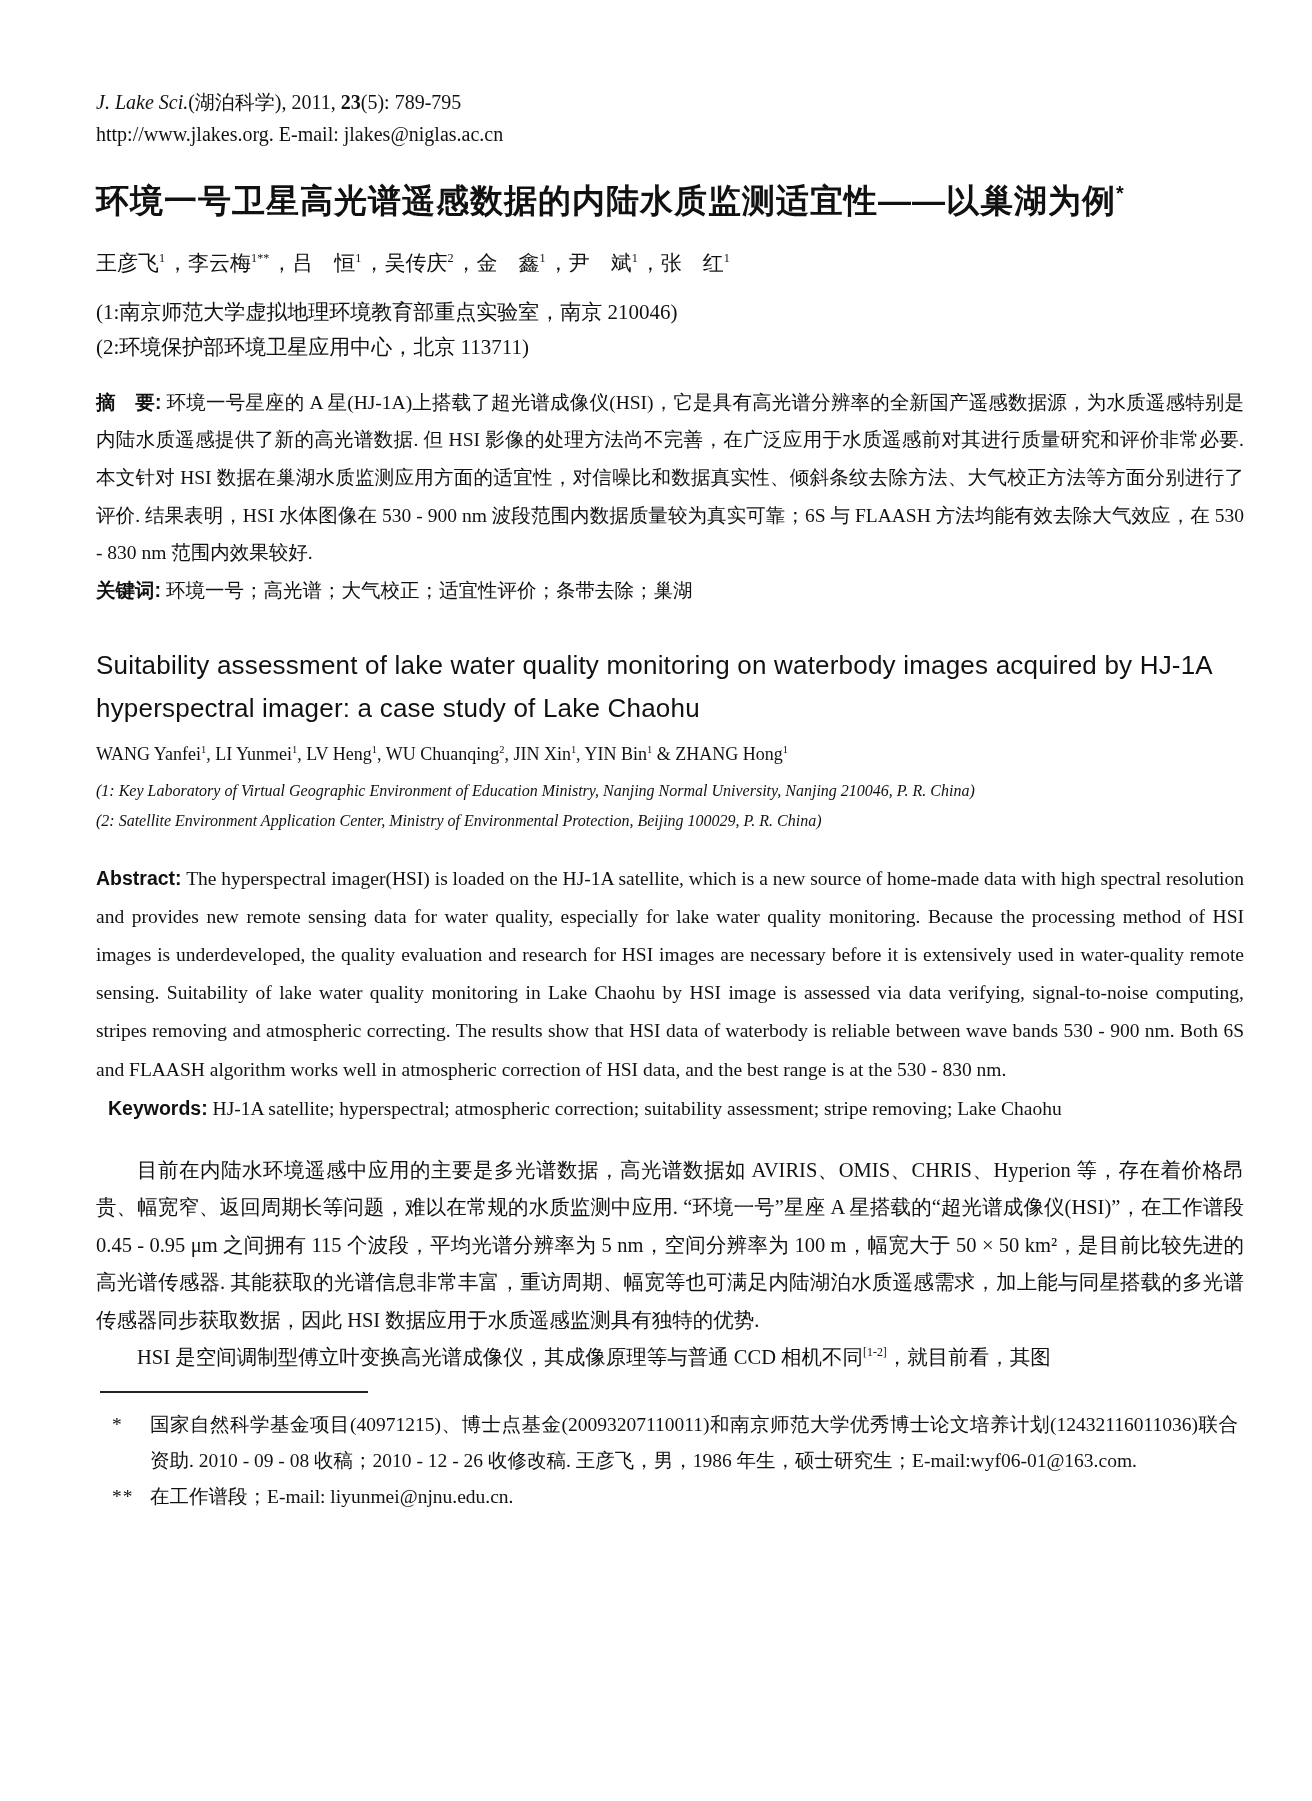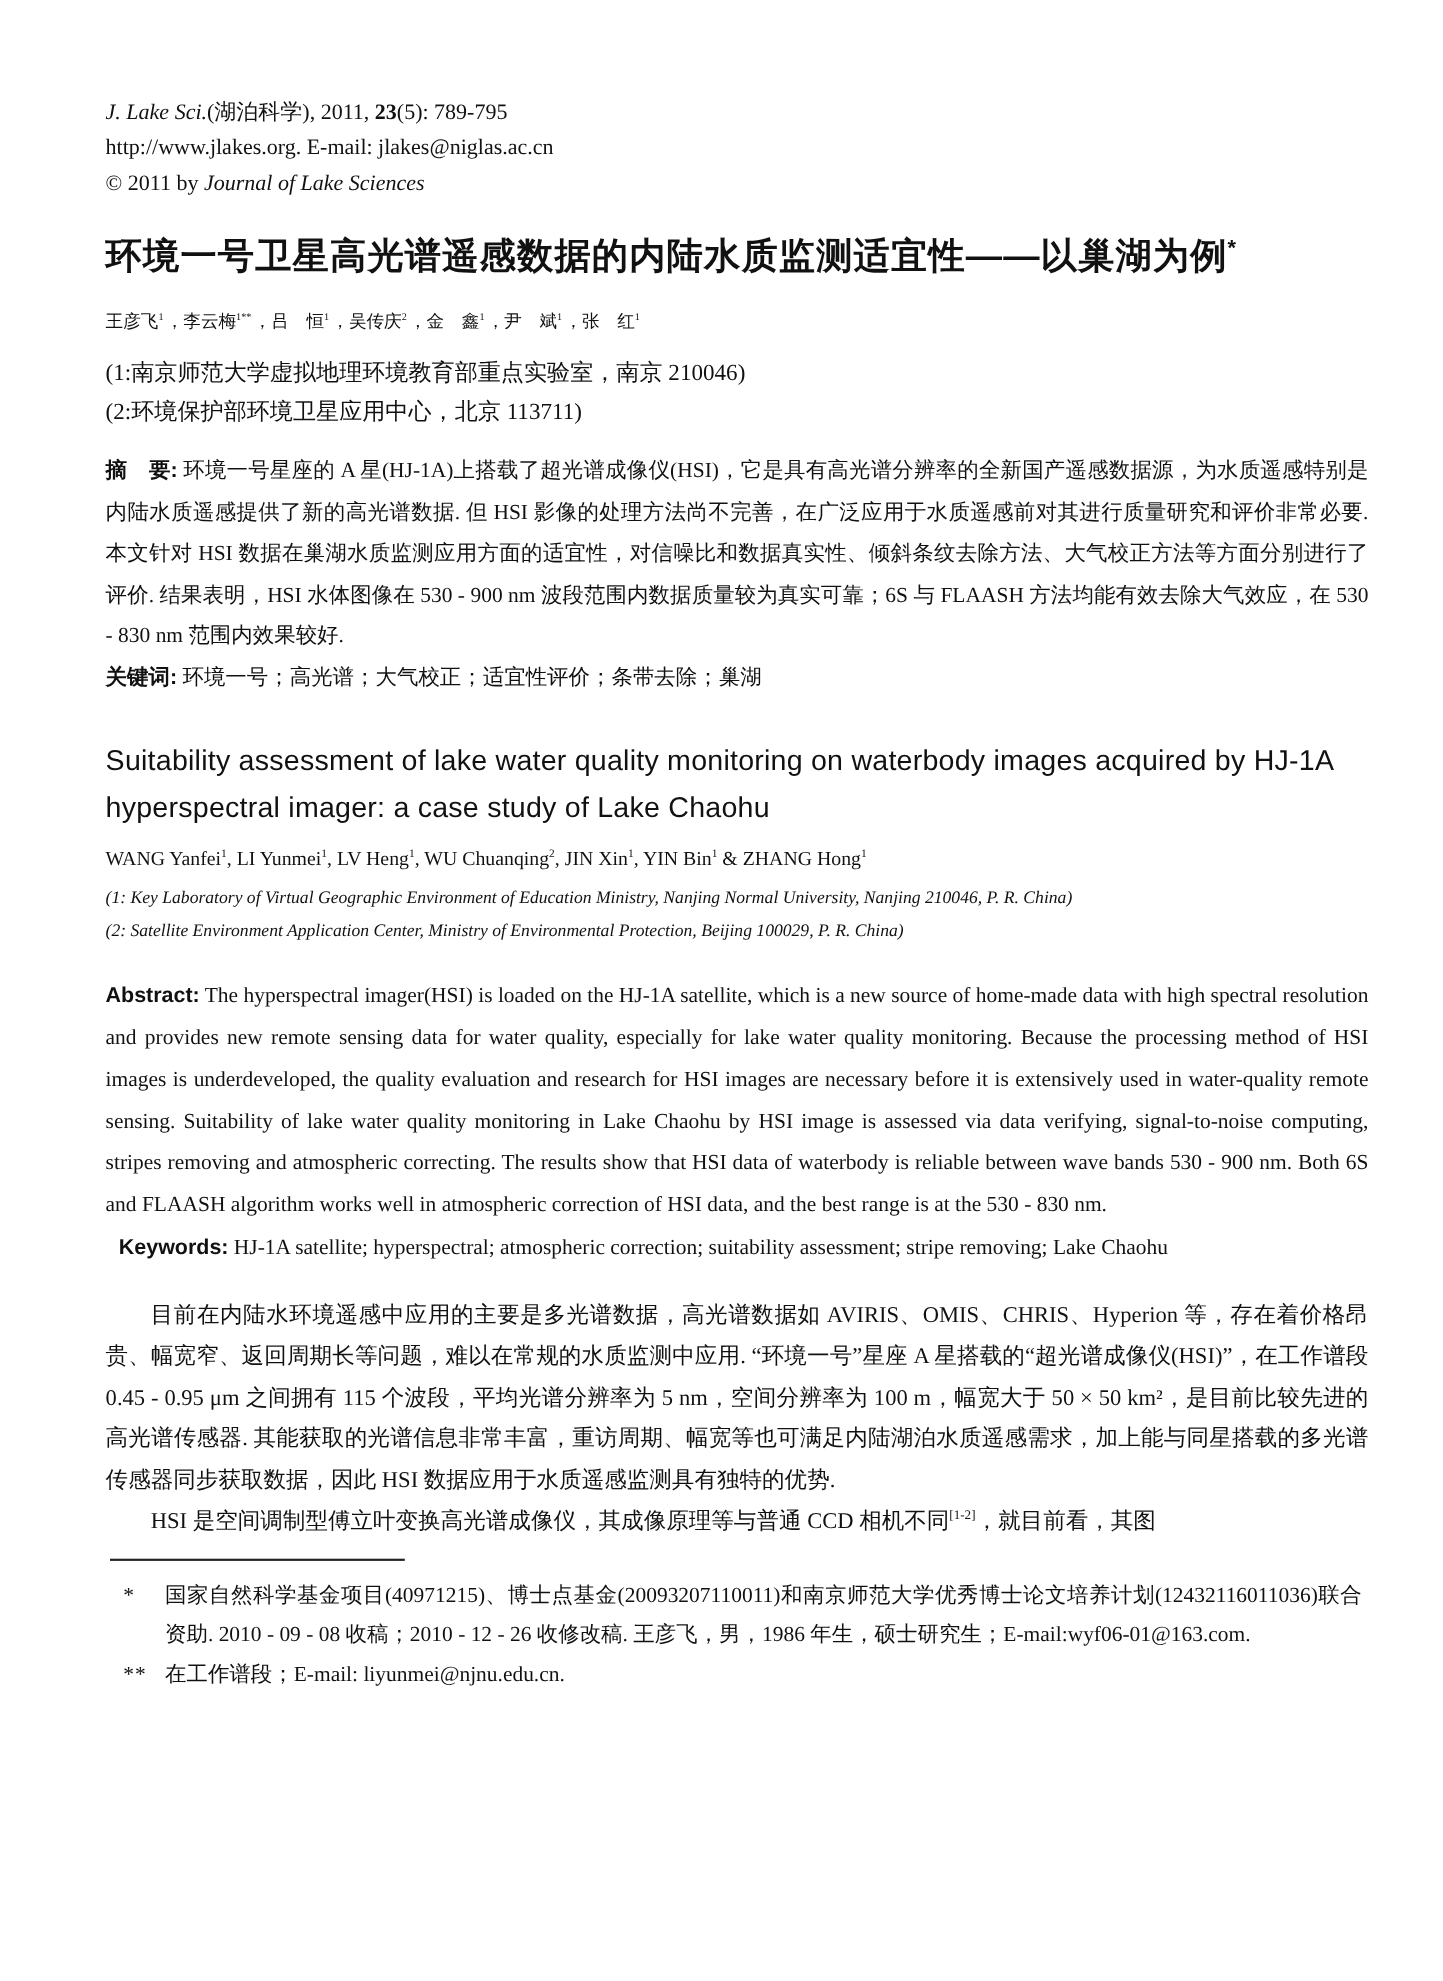--- a/index.html
+++ b/index.html
@@ -27,21 +27,21 @@
   .title-cn {
     margin: 24px 0 0 0;
     font-family: "Liberation Sans", "DejaVu Sans", sans-serif;
     font-weight: 700;
     font-size: 33px;
     line-height: 1.55;
     letter-spacing: 1px;
   }
   .title-cn sup { font-size: 60%; }
   
-  .authors-cn { margin-top: 24px; font-size: 16px; line-height: 1.3; }
+  .authors-cn { margin-top: 24px; font-size: 21px; line-height: 1.3; }
   .authors-cn .author { margin-right: 2px; white-space: nowrap; }
   .authors-cn sup { font-size: 58%; }
   
   .affils-cn { margin-top: 18px; font-size: 21px; line-height: 1.68; }
   
   .abstract-cn {
     margin-top: 18px;
     font-size: 19.5px;
     line-height: 1.93;
     text-align: justify;
@@ -94,21 +94,20 @@
   .fn-text { flex: 1 1 auto; padding-right: 6px; text-align: justify; }
 </style>
 </head>
 <body>
 
 <div class="page">
 
   <div class="header">
     <div><span class="italic">J. Lake Sci.</span><span>(湖泊科学), 2011, </span><span class="bold">23</span><span>(5): 789-795</span></div>
     <div>http://www.jlakes.org. E-mail: jlakes@niglas.ac.cn</div>
-    <div><span>© 2011 by </span><span class="italic">Journal of Lake Sciences</span></div>
   </div>
 
   <h1 class="title-cn"><span>环境一号卫星高光谱遥感数据的内陆水质监测适宜性——以巢湖为例</span><sup>*</sup></h1>
 
   <div class="authors-cn">
     <span class="author"><span></span><span>王彦飞</span><sup>1</sup></span><span class="author"><span>，</span><span>李云梅</span><sup>1**</sup></span><span class="author"><span>，</span><span>吕　恒</span><sup>1</sup></span><span class="author"><span>，</span><span>吴传庆</span><sup>2</sup></span><span class="author"><span>，</span><span>金　鑫</span><sup>1</sup></span><span class="author"><span>，</span><span>尹　斌</span><sup>1</sup></span><span class="author"><span>，</span><span>张　红</span><sup>1</sup></span>
   </div>
 
   <div class="affils-cn">
     <div>(1:南京师范大学虚拟地理环境教育部重点实验室，南京 210046)</div>

